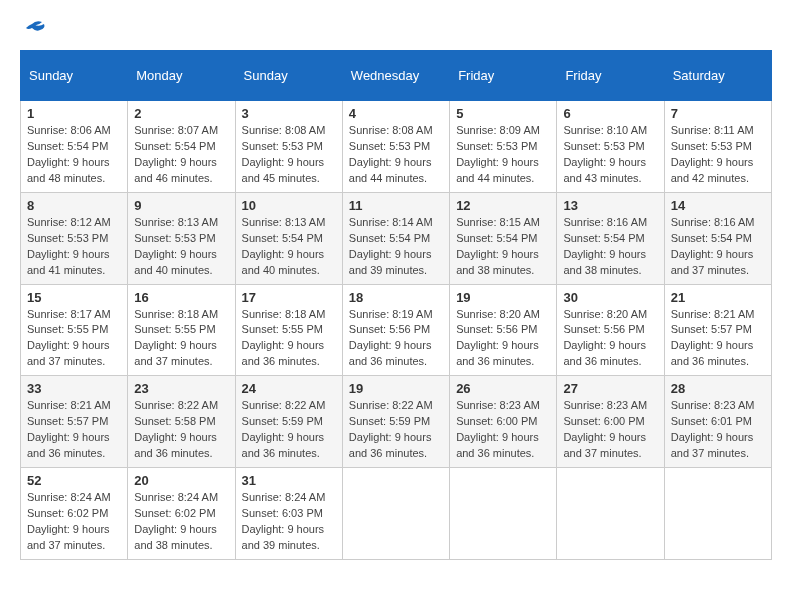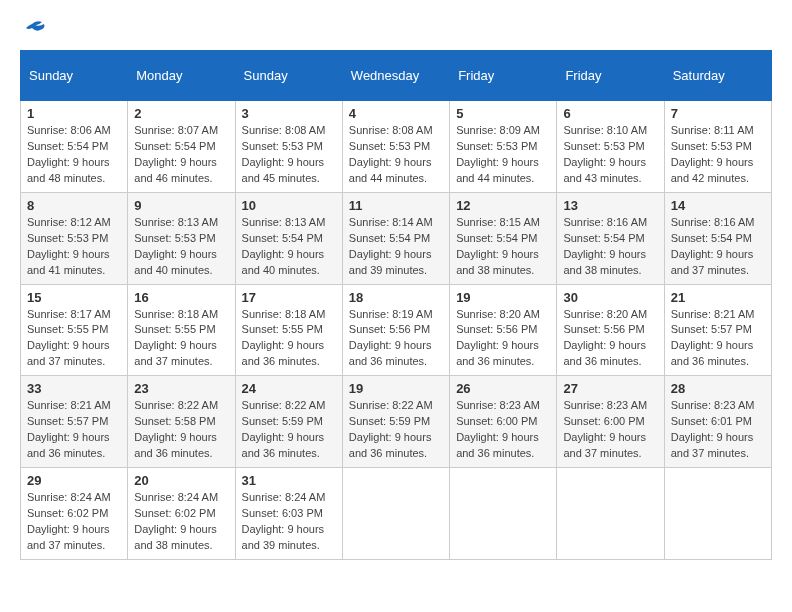--- a/index.html
+++ b/index.html
@@ -361,21 +361,21 @@
         <div class="day-info">
           Sunrise: 8:23 AM<br>
           Sunset: 6:01 PM<br>
           Daylight: 9 hours<br>
           and 37 minutes.
         </div>
       </td>
       </tr>
       <tr>
         <td>
-        <span class="day-number">29</span>
+        <span class="day-number">52</span>
         <div class="day-info">
           Sunrise: 8:24 AM<br>
           Sunset: 6:02 PM<br>
           Daylight: 9 hours<br>
           and 37 minutes.
         </div>
       </td>
         <td>
         <span class="day-number">20</span>
         <div class="day-info">

